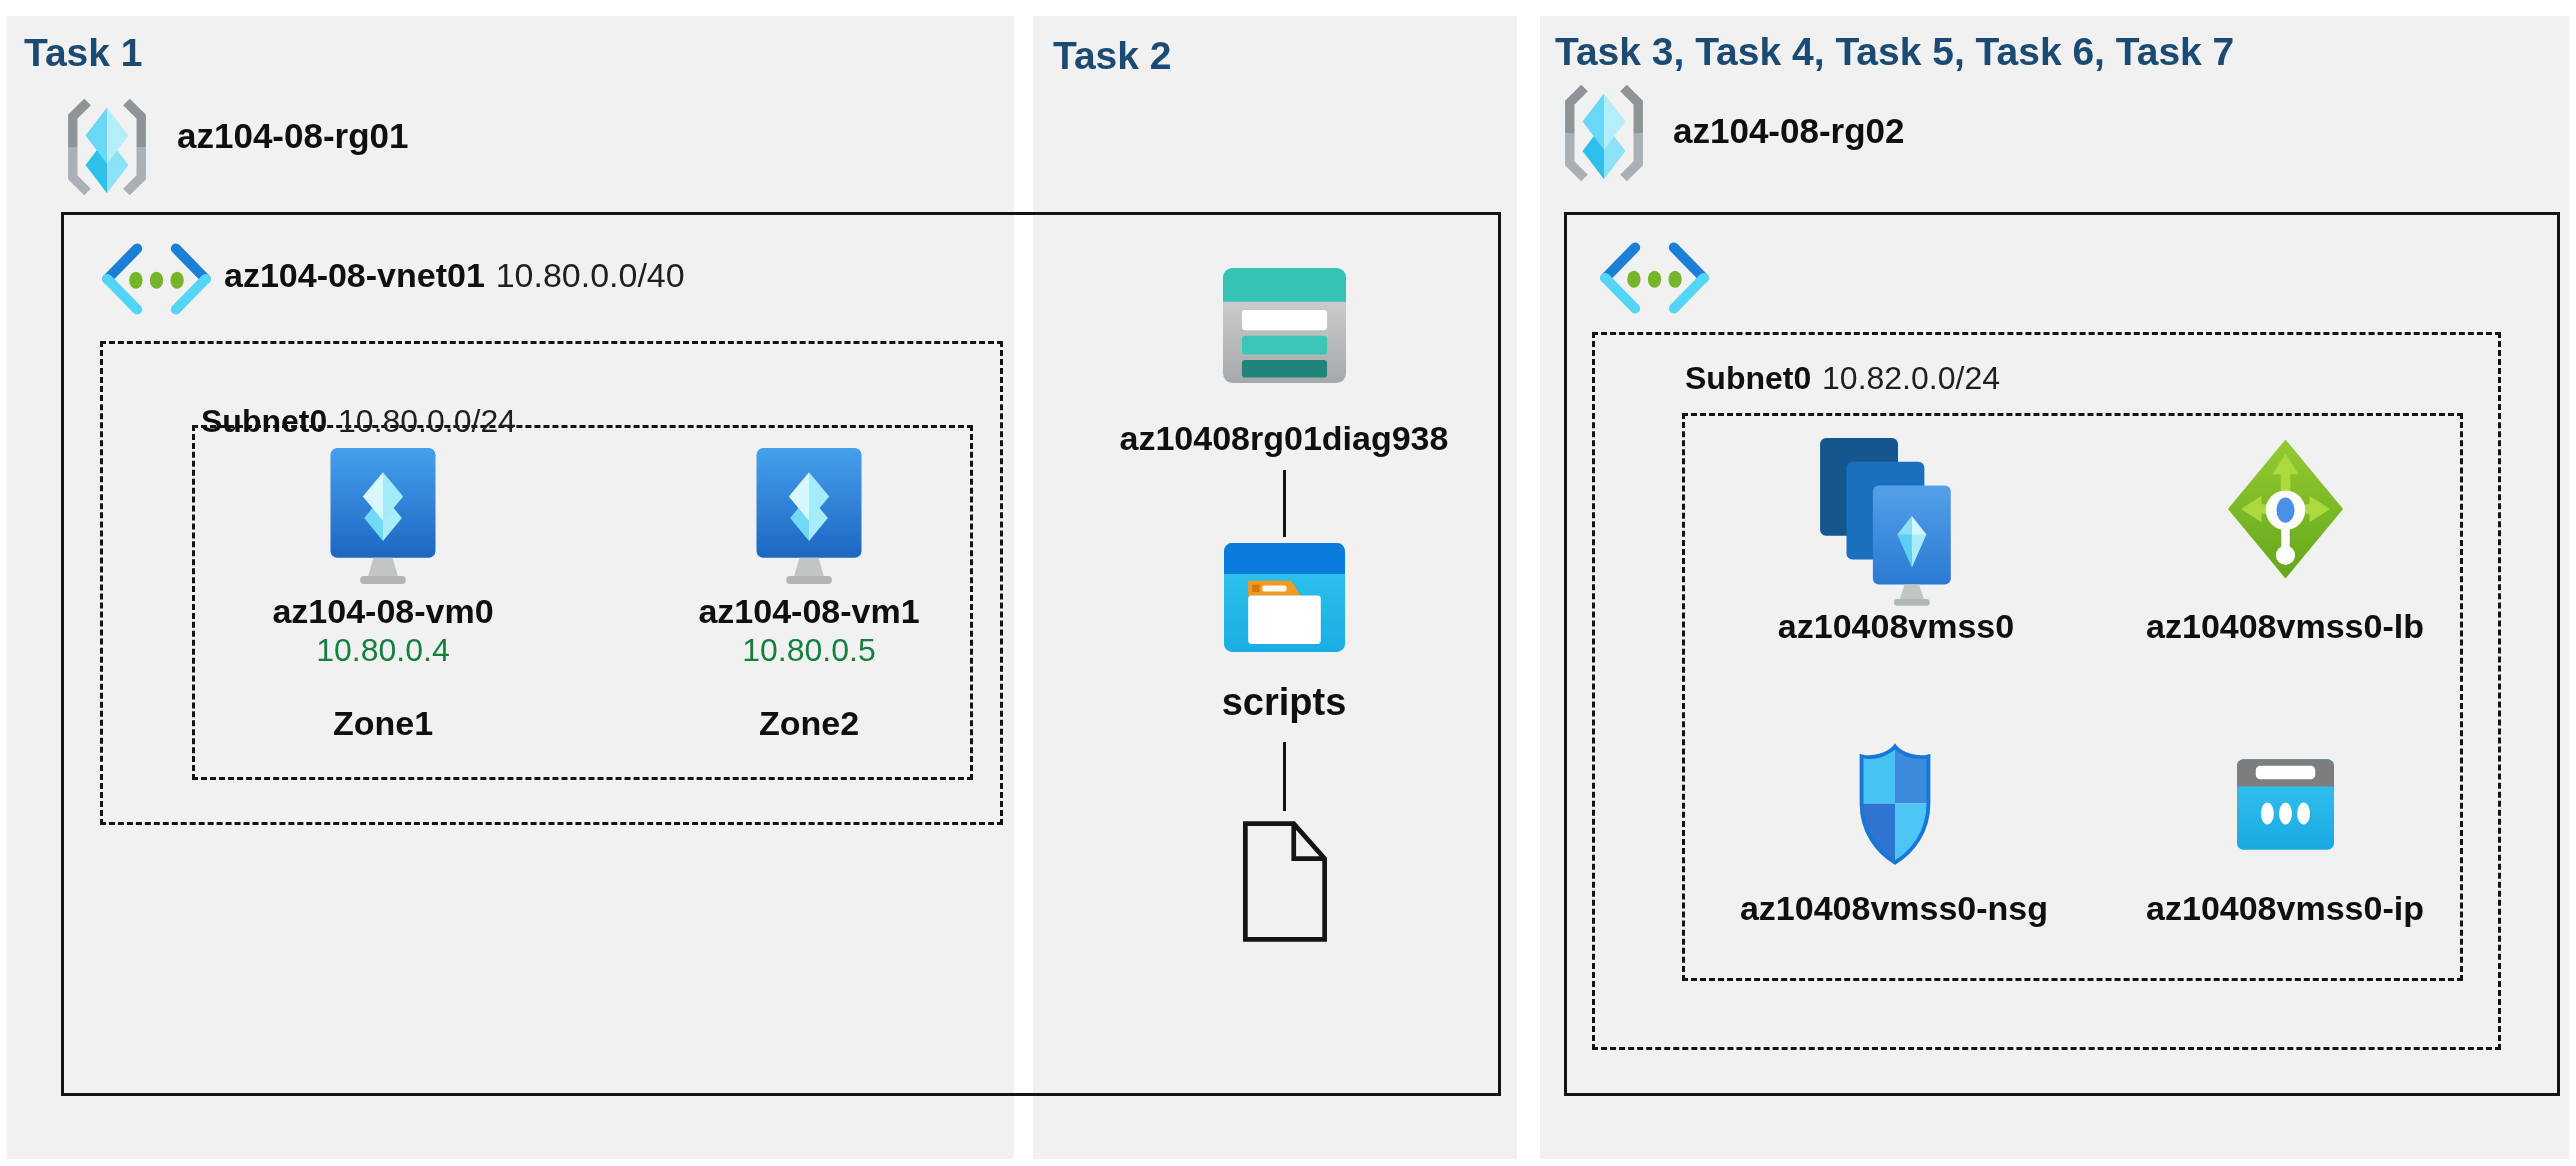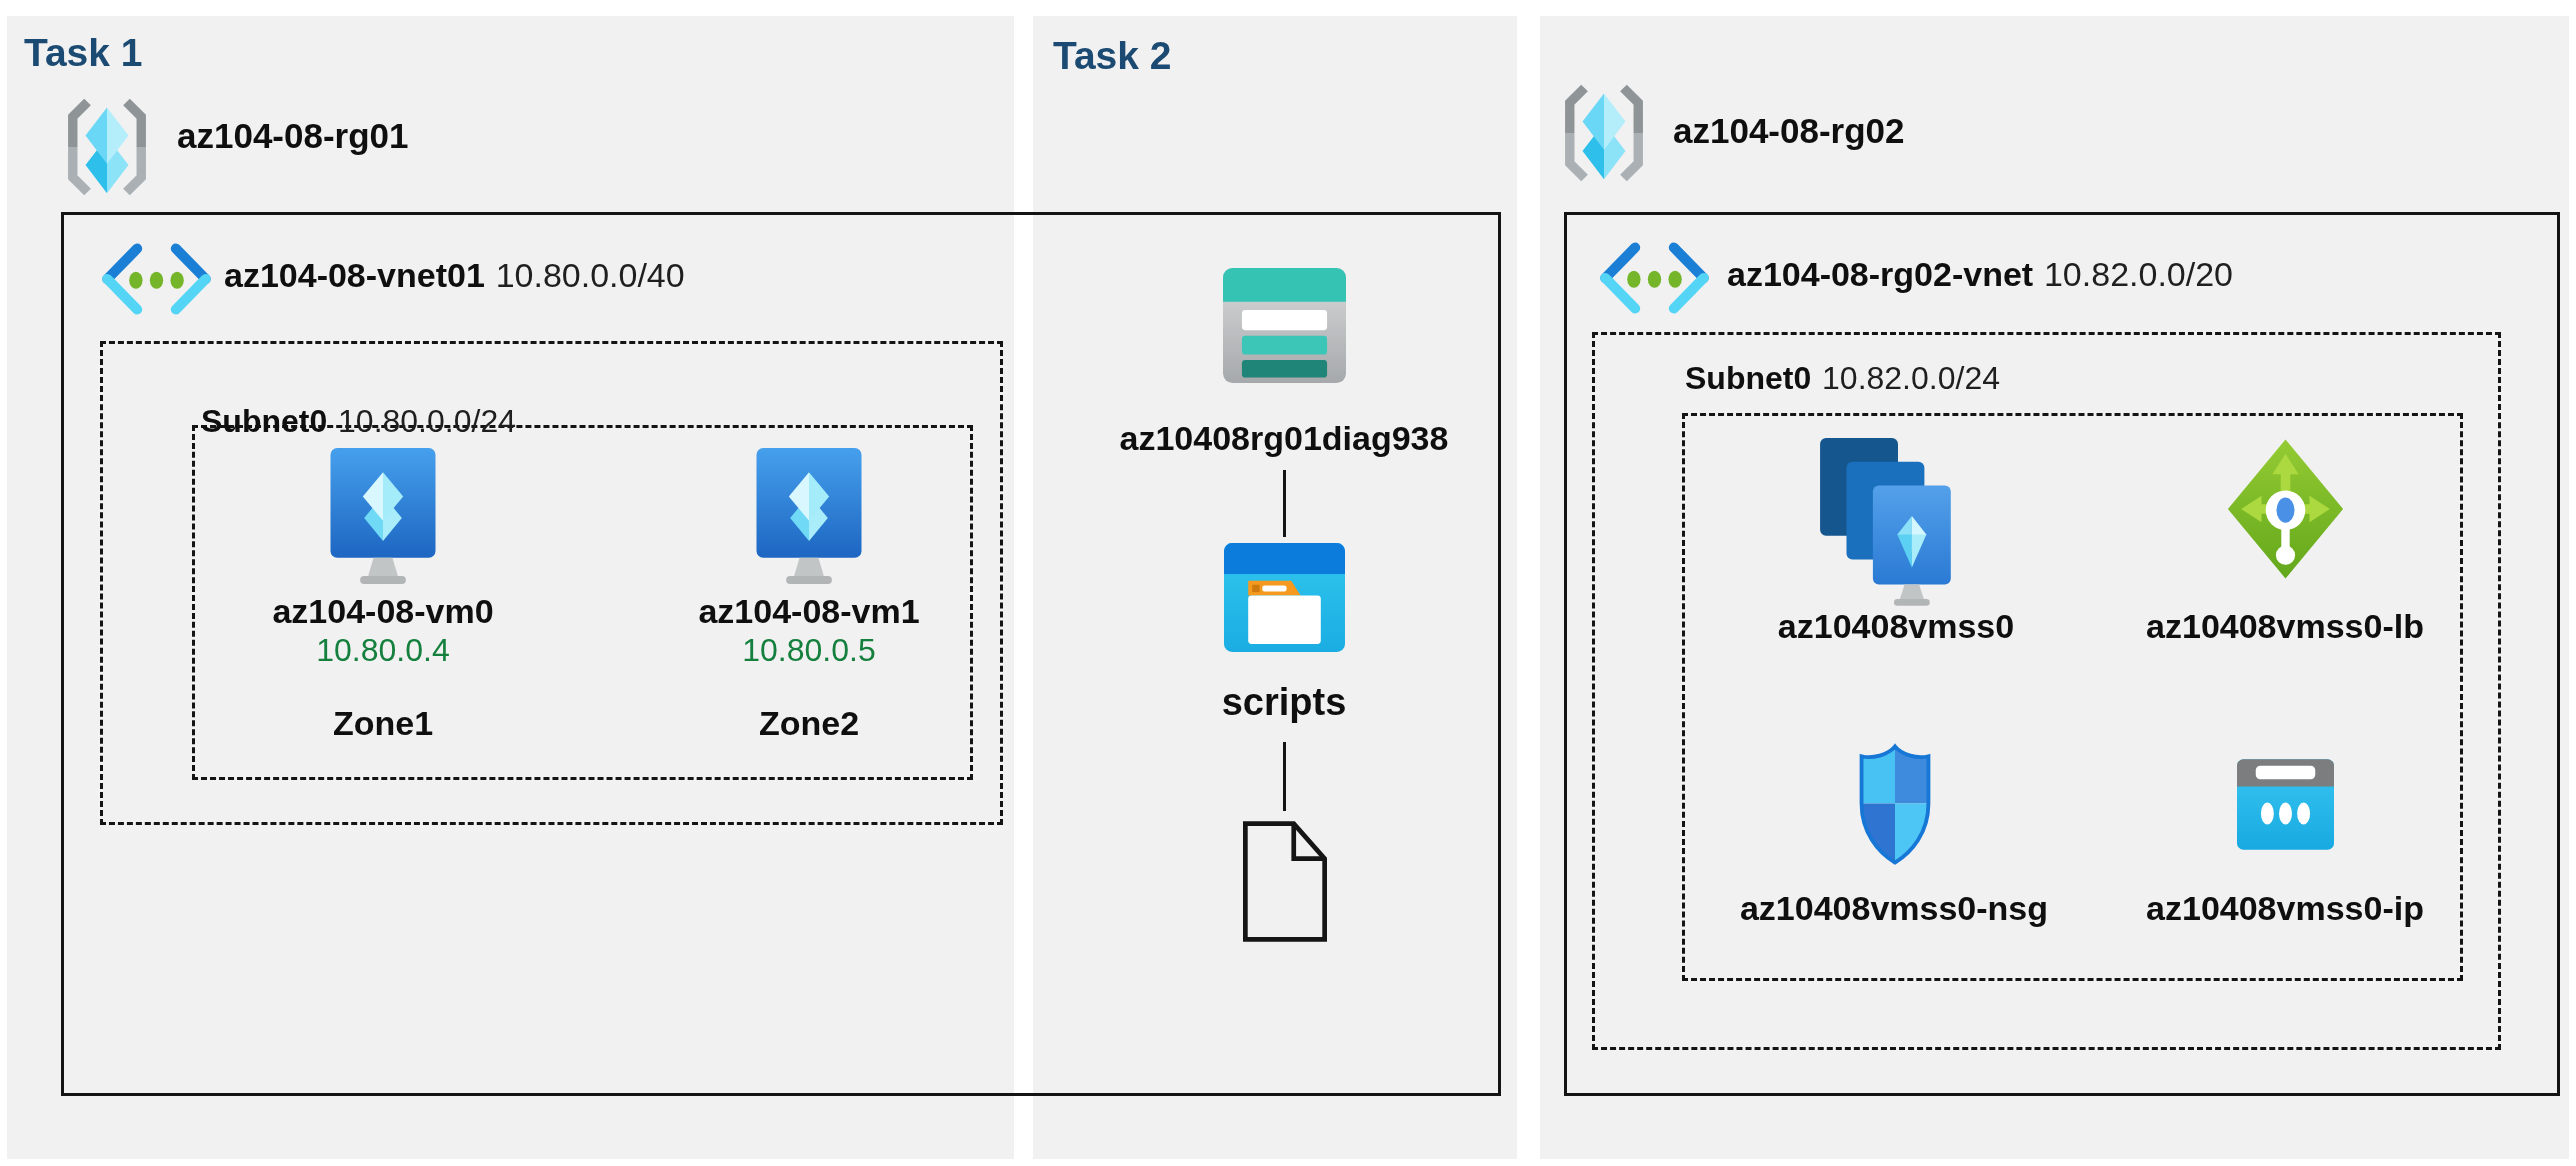--- a/index.html
+++ b/index.html
@@ -74,20 +74,21 @@
 <body>
 
 <div class="page">
 
   <section class="panel" id="panel1"></section>
   <section class="panel" id="panel2"></section>
   <section class="panel" id="panel3"></section>
 
   <div class="task-title" id="task1-title">Task 1</div>
   <div class="task-title" id="task2-title">Task 2</div>
+  <div class="task-title" id="task3-title">Task 3, Task 4, Task 5, Task 6, Task 7</div>
 
   <div class="solid-box" id="vnet1-box"></div>
   <div class="solid-box" id="vnet2-box"></div>
 
   <div class="dashed-box" id="subnet1-outer"></div>
   <div class="dashed-box" id="subnet1-inner"></div>
   <div class="dashed-box" id="subnet2-outer"></div>
   <div class="dashed-box" id="subnet2-inner"></div>
 
   <svg class="icon" id="rg1-icon" viewBox="0 0 134 146">
@@ -211,23 +212,20 @@
 
   <svg class="icon" id="vnet2-icon" viewBox="0 0 175 110">
     <path d="M57,7 L10,55" stroke="#1b7fd6" stroke-width="16" stroke-linecap="round" fill="none"></path>
     <path d="M10,55 L57,103" stroke="#55d5f6" stroke-width="16" stroke-linecap="round" fill="none"></path>
     <path d="M118,7 L165,55" stroke="#1b7fd6" stroke-width="16" stroke-linecap="round" fill="none"></path>
     <path d="M165,55 L118,103" stroke="#55d5f6" stroke-width="16" stroke-linecap="round" fill="none"></path>
     <ellipse cx="55" cy="57" rx="10.5" ry="13.5" fill="#74b529"></ellipse>
     <ellipse cx="87.5" cy="57" rx="10.5" ry="13.5" fill="#74b529"></ellipse>
     <ellipse cx="120" cy="57" rx="10.5" ry="13.5" fill="#74b529"></ellipse>
   </svg>
-  <div class="lbl" id="vnet2-label">
-    <span class="name">az104-08-rg02-vnet</span><span class="cidr">10.82.0.0/20</span>
-  </div>
 
   <div class="lbl subnet-label" id="subnet2-label">
     <span class="name">Subnet0</span><span class="cidr">10.82.0.0/24</span>
   </div>
 
   <svg class="icon" id="vmss-icon" viewBox="0 0 230 256">
     <defs>
         <linearGradient id="gvmss" x1="0" y1="0" x2="0" y2="1">
       <stop offset="0" stop-color="#54a0ea"></stop>
           <stop offset="1" stop-color="#2a7ad4"></stop>

